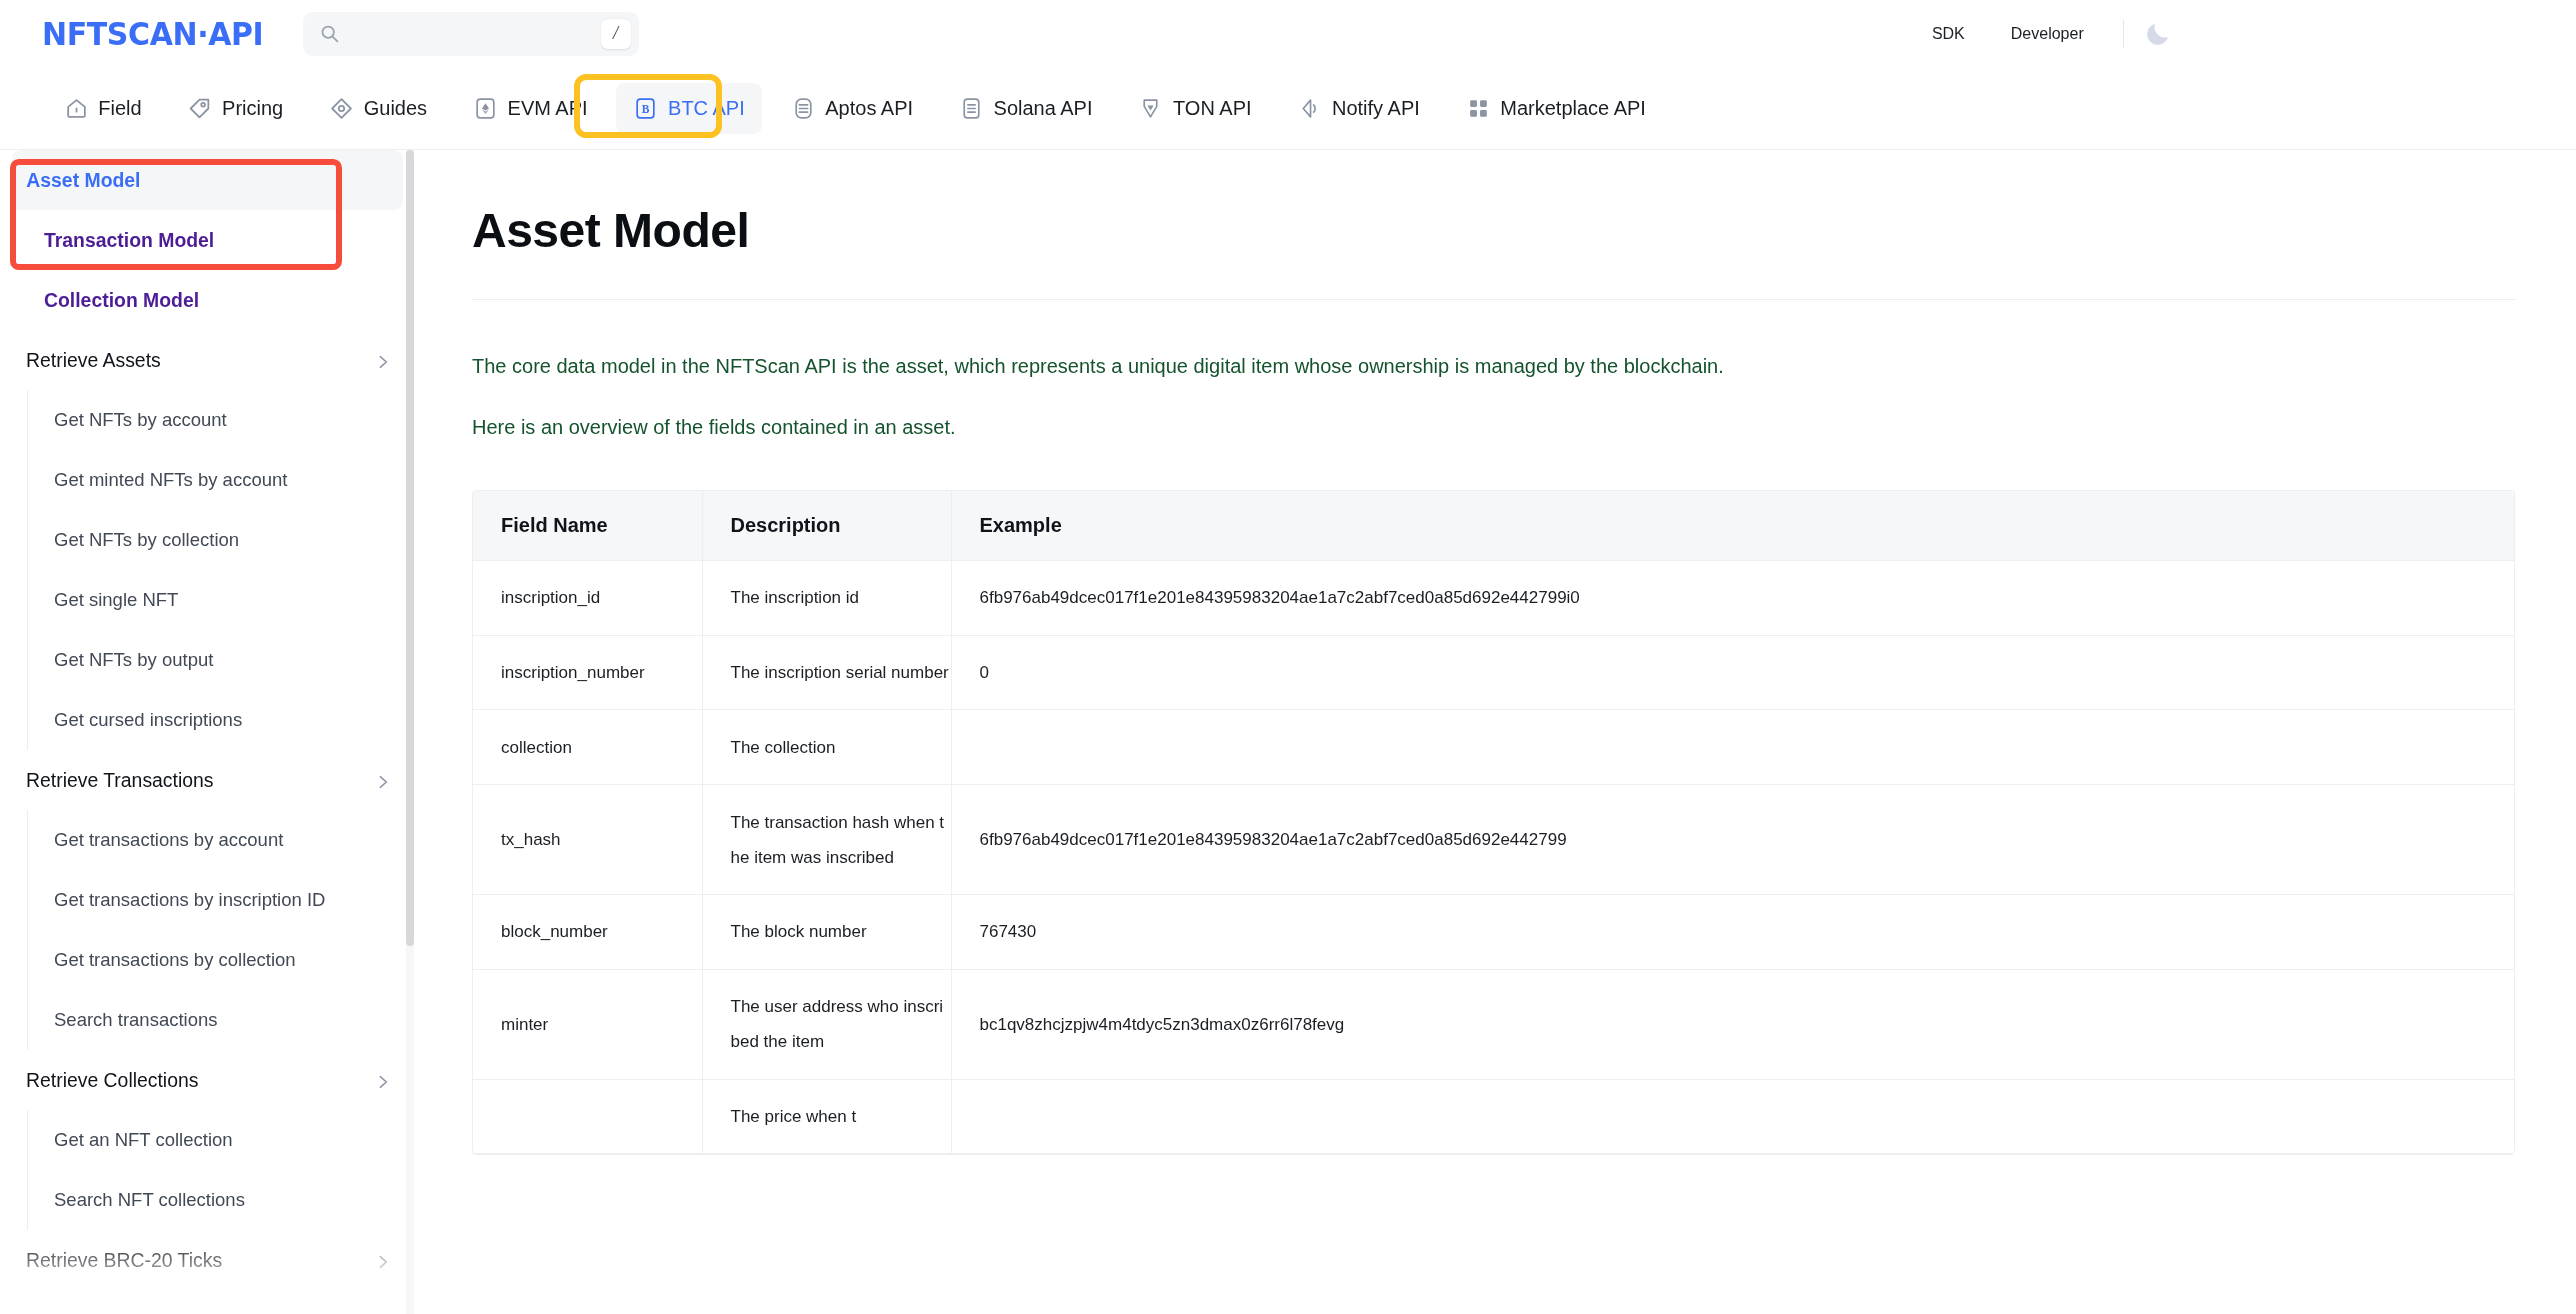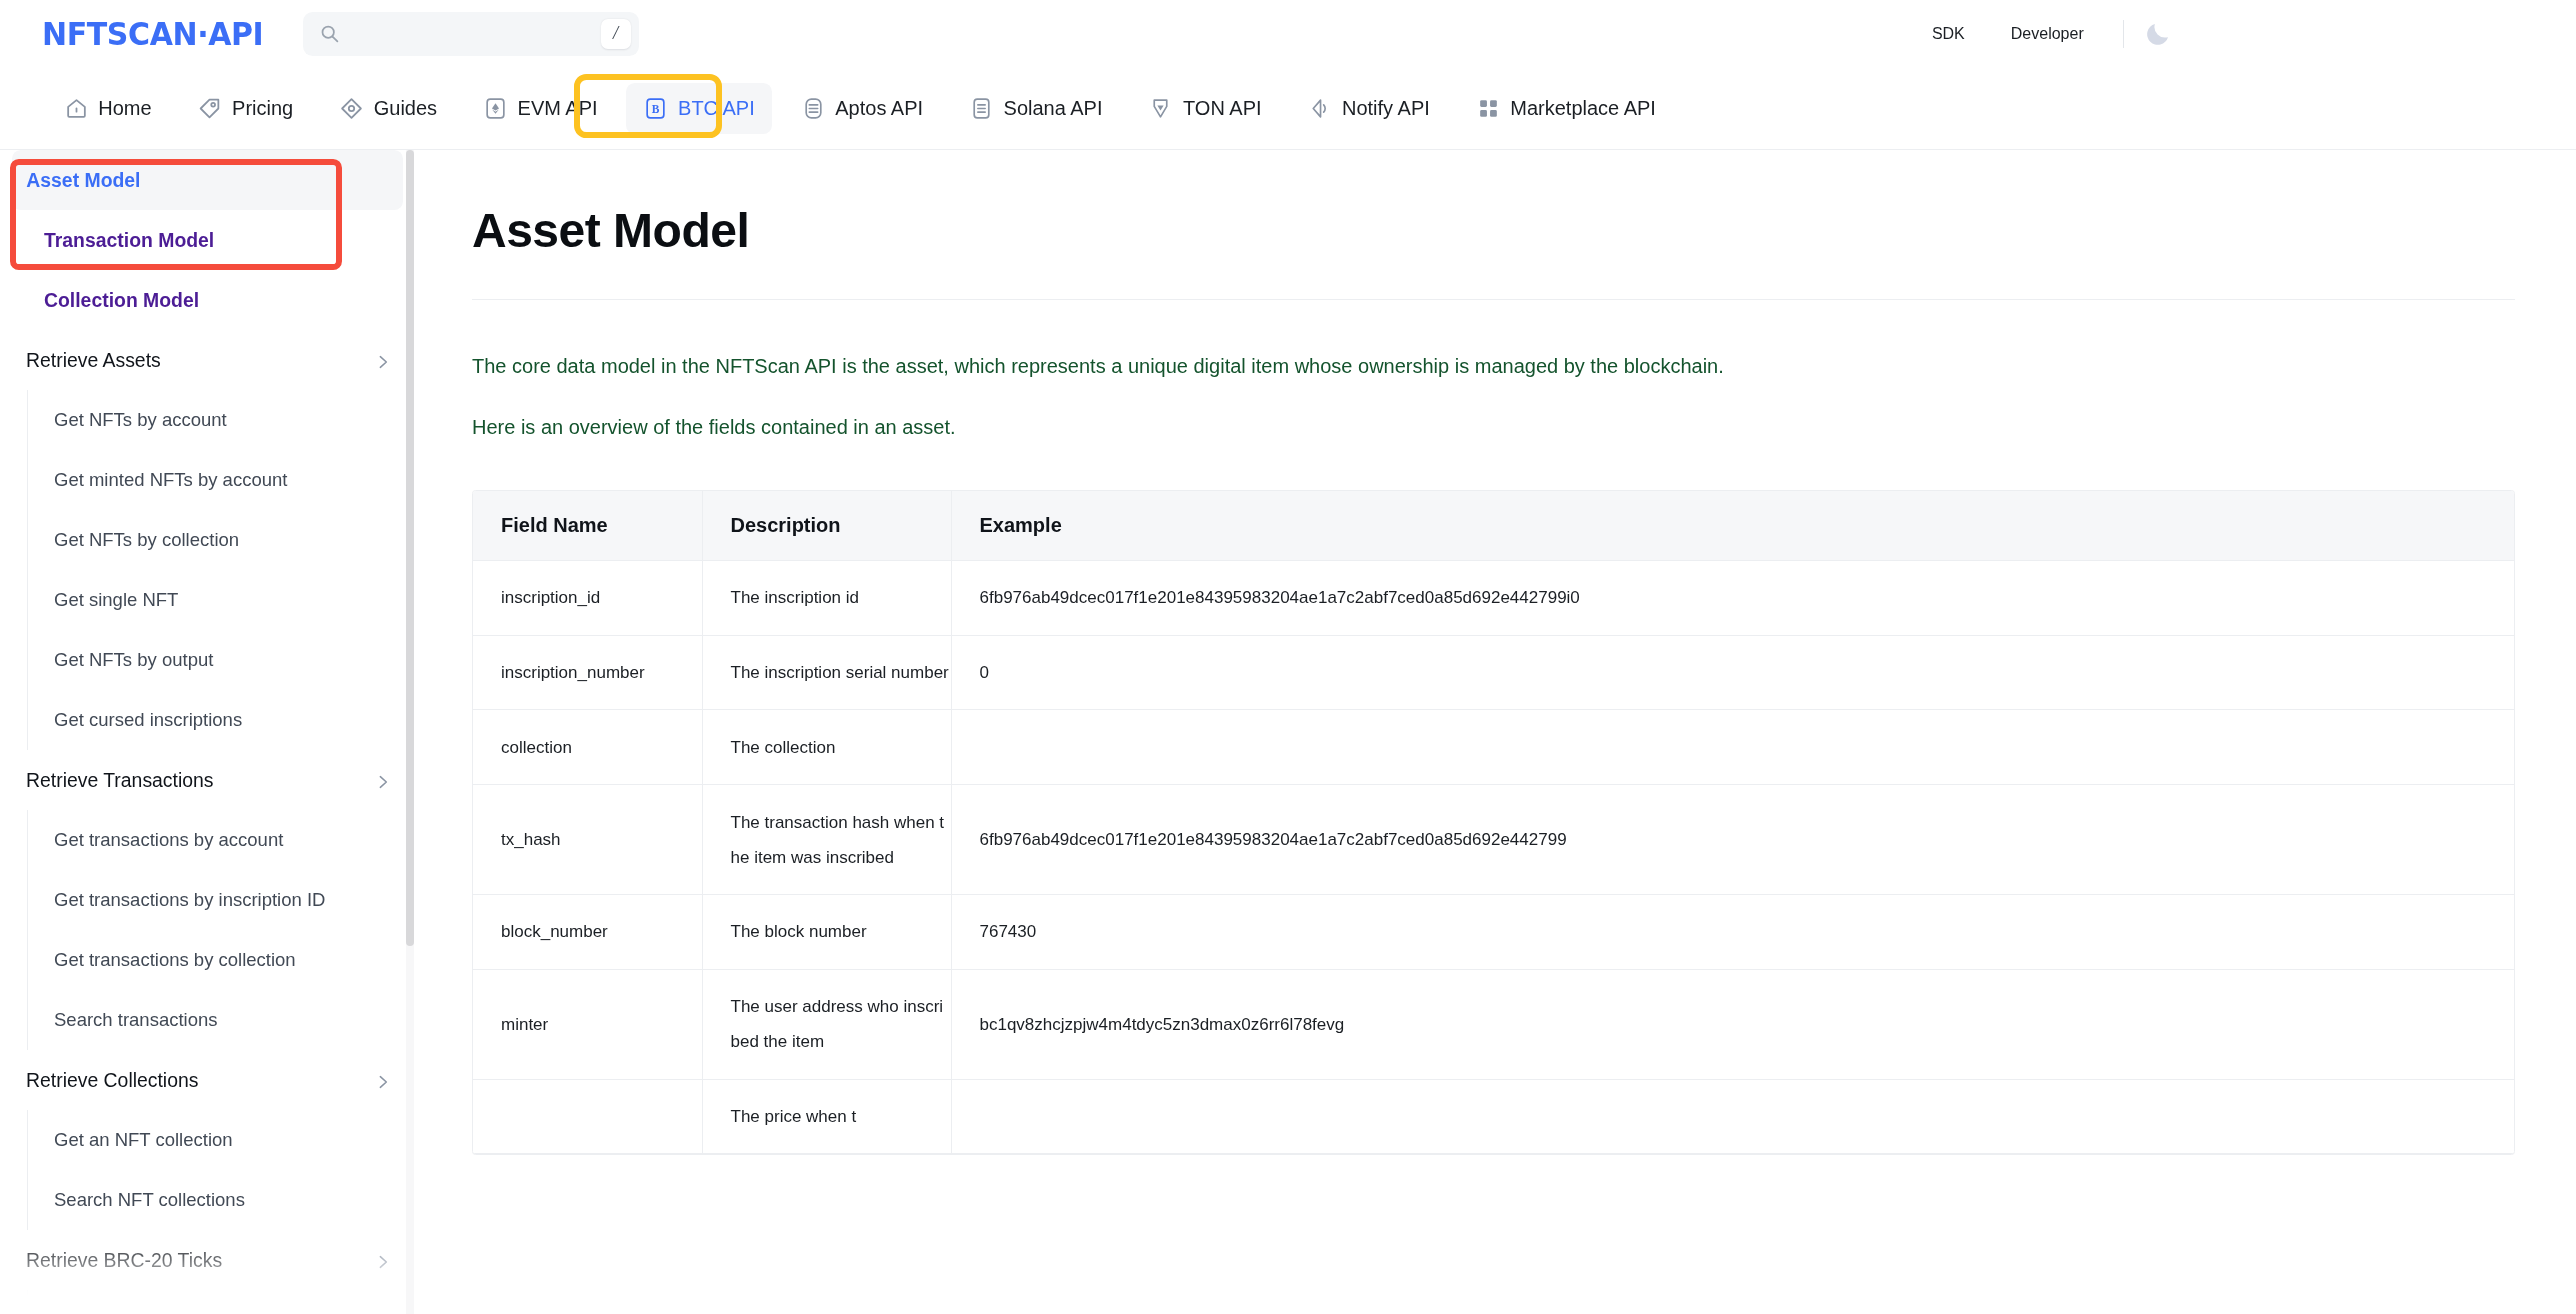--- a/index.html
+++ b/index.html
@@ -266,21 +266,21 @@
 
 <div class="tabnav">
 
   <div class="tab">
     <span class="ticon">
       <svg viewBox="0 0 24 24" width="25" height="25" fill="none" stroke="#8a94a3" stroke-width="1.7">
         <path d="M4 10.5 12 4l8 6.5V19a1 1 0 0 1-1 1H5a1 1 0 0 1-1-1z" stroke-linejoin="round"></path>
         <line x1="12" y1="12" x2="12" y2="15" stroke-linecap="round"></line>
       </svg>
     </span>
-    <span>Home</span>
+    <span>Field</span>
   </div>
 
   <div class="tab">
     <span class="ticon">
       <svg viewBox="0 0 24 24" width="25" height="25" fill="none" stroke="#8a94a3" stroke-width="1.7">
         <path d="M3.5 12 12 3.5h8.5V12L12 20.5z" stroke-linejoin="round"></path>
         <circle cx="15.5" cy="8.5" r="1.8"></circle>
       </svg>
     </span>
     <span>Pricing</span>

